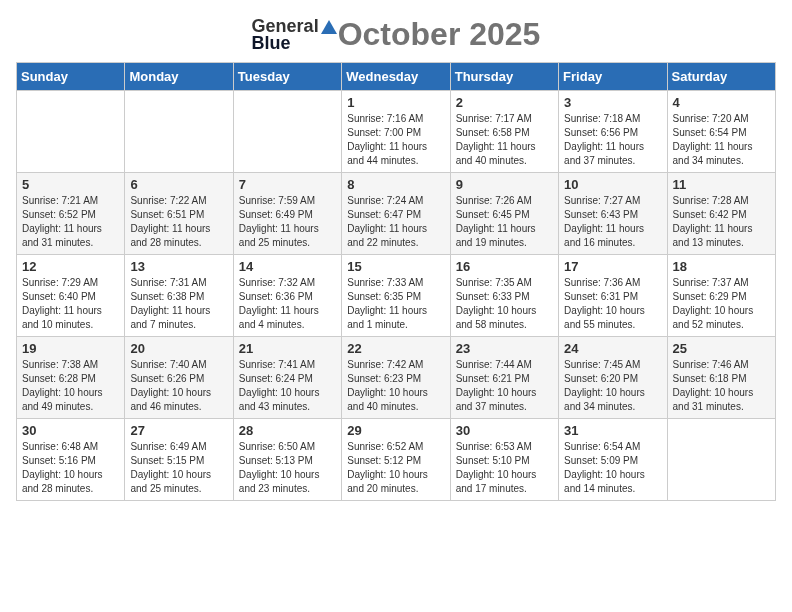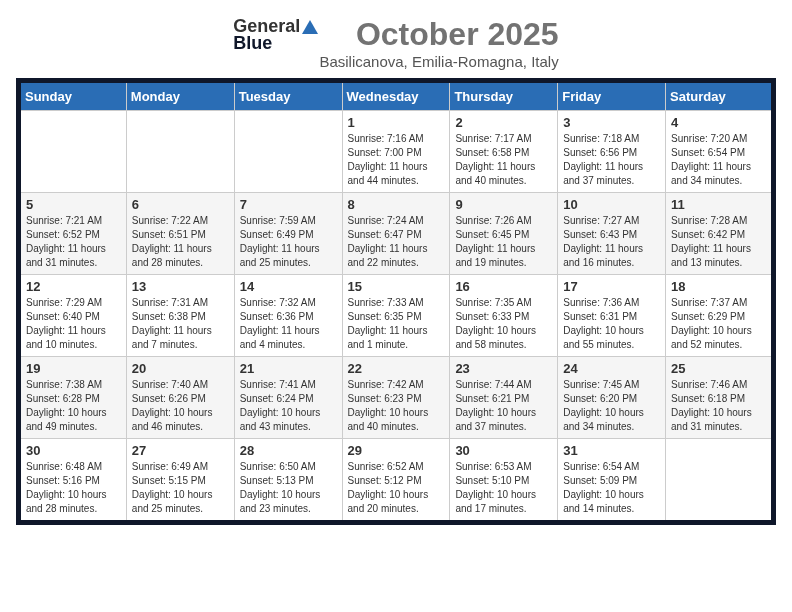--- a/index.html
+++ b/index.html
@@ -33,21 +33,21 @@
       font-weight: bold;
       color: #737373;
     }
     .location-title {
       font-size: 15px;
       color: #555;
     }
     .calendar {
       width: 100%;
       border-collapse: collapse;
-      border: 5px solid #0f172a;
+      border: 1px solid #0f172a;
     }
     .calendar th {
       background-color: #2a6db5;
       color: #fff;
       font-size: 13px;
       font-weight: bold;
       padding: 6px 4px;
       border: 1px solid #ccc;
       text-align: left;
     }
@@ -89,21 +89,20 @@
     <div class="logo-line">
       <span style="font-size:18px;font-weight:bold;color:#333;">General</span>
       <svg width="18" height="18" viewBox="0 0 18 18" style="margin-left:1px;margin-top:0px;">
         <polygon points="9,2 17,16 1,16" fill="#2a6db5"></polygon>
       </svg>
     </div>
     <span style="font-size:18px;font-weight:bold;color:#0f172a;margin-top:-4px;">Blue</span>
   </div>
   <div class="title-block">
     <div class="month-title">October 2025</div>
-    <div class="location-title">Basilicanova, Emilia-Romagna, Italy</div>
   </div>
 </div>
 
 <table class="calendar">
   <thead>
     <tr>
       <th>Sunday</th>
       <th>Monday</th>
       <th>Tuesday</th>
       <th>Wednesday</th>

